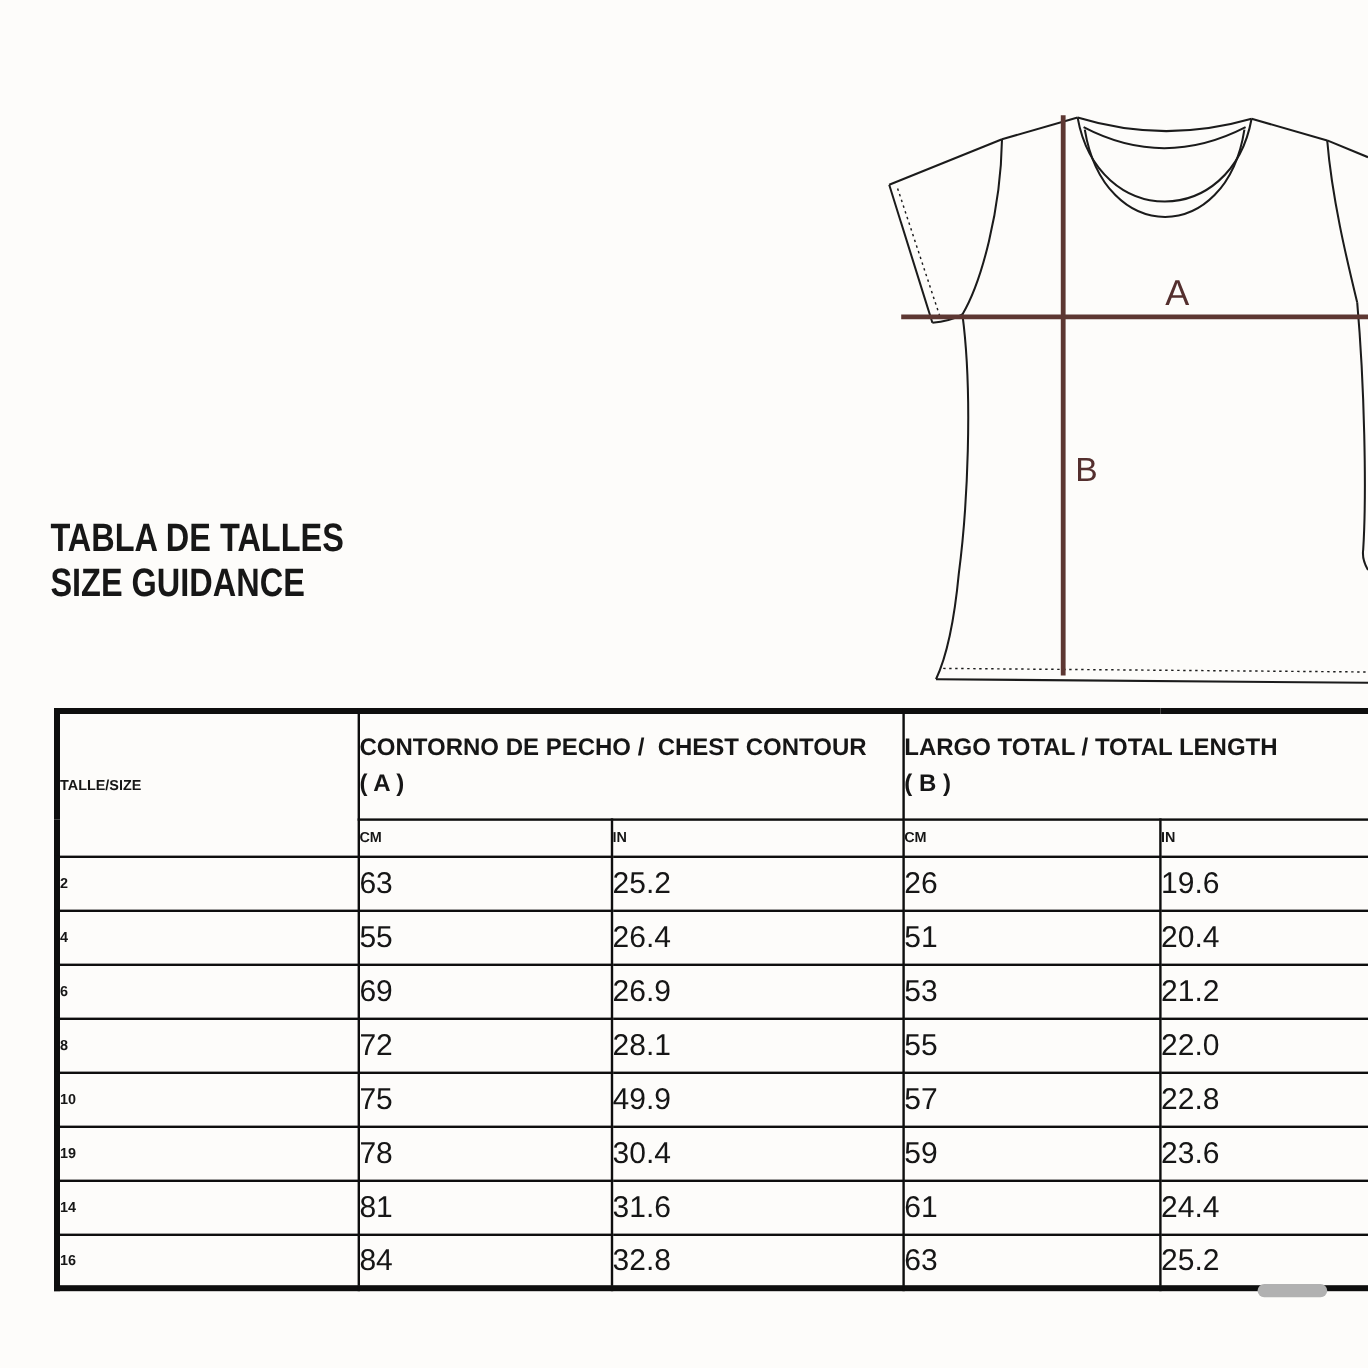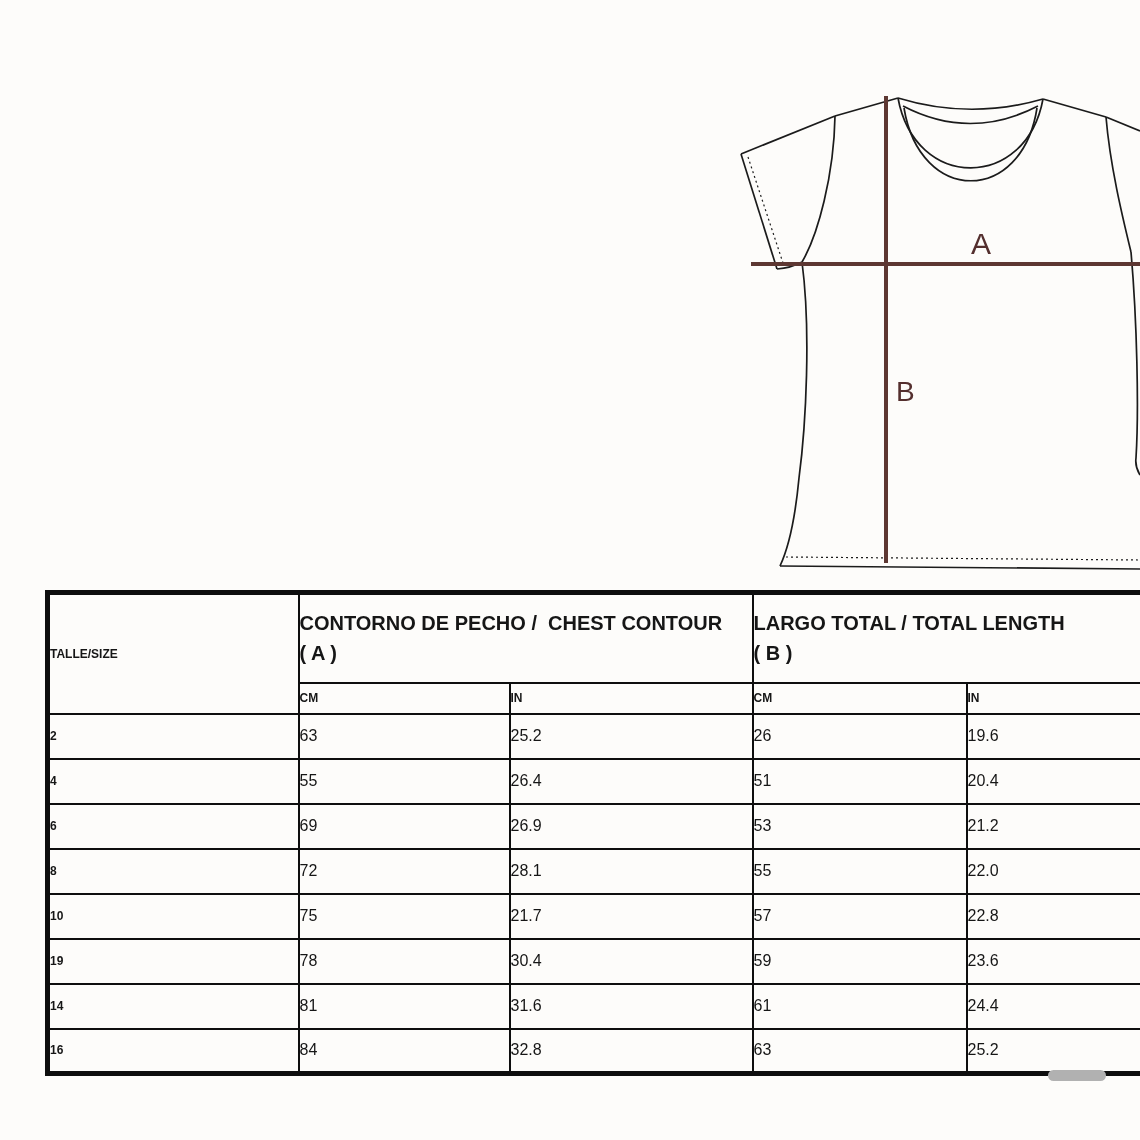--- a/index.html
+++ b/index.html
@@ -69,21 +69,21 @@
     font-weight: 700; font-size: 12px;
   }
   .group-title {
     font-weight: 700; font-size: 20px; line-height: 26px;
     white-space: pre;
   }
   .group-sub {
     font-weight: 700; font-size: 20px; line-height: 26px;
     margin-top: 4px;
   }
-  .value-cell { font-size: 16px; font-weight: 400; }
+  .value-cell { font-size: 25px; font-weight: 400; }
   td.sink { vertical-align: bottom; padding-bottom: 5px; }
   
   .watermark-pill {
     position: absolute; left: 1048px; top: 1070px;
     width: 58px; height: 11px;
     border-radius: 6px;
     background: #b1b1b1;
     z-index: 5;
   }
 </style>
@@ -118,20 +118,24 @@
       <path d="M1131,252 C1137,320 1139,410 1136,458 C1135,465 1137,470 1140,475"></path>
     </g>
     <g fill="none" stroke="#5d3732" stroke-width="4">
       <path d="M886,96 L886,563"></path>
       <path d="M751,264 L1140,264"></path>
     </g>
     <text x="971" y="254" font-size="30" fill="#542f2e" font-family="Liberation Sans, sans-serif">A</text>
     <text x="896" y="401" font-size="28" fill="#542f2e" font-family="Liberation Sans, sans-serif">B</text>
   </svg>
 
+  <div class="title-block">
+    <span class="title-line block-reset">TABLA DE TALLES</span>
+    <span class="title-line block-reset">SIZE GUIDANCE</span>
+  </div>
 
 
   <table class="size-table">
     <colgroup>
       <col style="width:251px">
       <col style="width:211px">
       <col style="width:243px">
       <col style="width:214px">
       <col style="width:211px">
     </colgroup>
@@ -179,21 +183,21 @@
       <tr>
         <td class="size-cell">8</td>
         <td class="value-cell">72</td>
         <td class="value-cell">28.1</td>
         <td class="value-cell">55</td>
         <td class="value-cell">22.0</td>
       </tr>
       <tr>
         <td class="size-cell">10</td>
         <td class="value-cell">75</td>
-        <td class="value-cell">21.7</td>
+        <td class="value-cell">49.9</td>
         <td class="value-cell">57</td>
         <td class="value-cell">22.8</td>
       </tr>
       <tr>
         <td class="size-cell">19</td>
         <td class="value-cell">78</td>
         <td class="value-cell">30.4</td>
         <td class="value-cell">59</td>
         <td class="value-cell">23.6</td>
       </tr>

